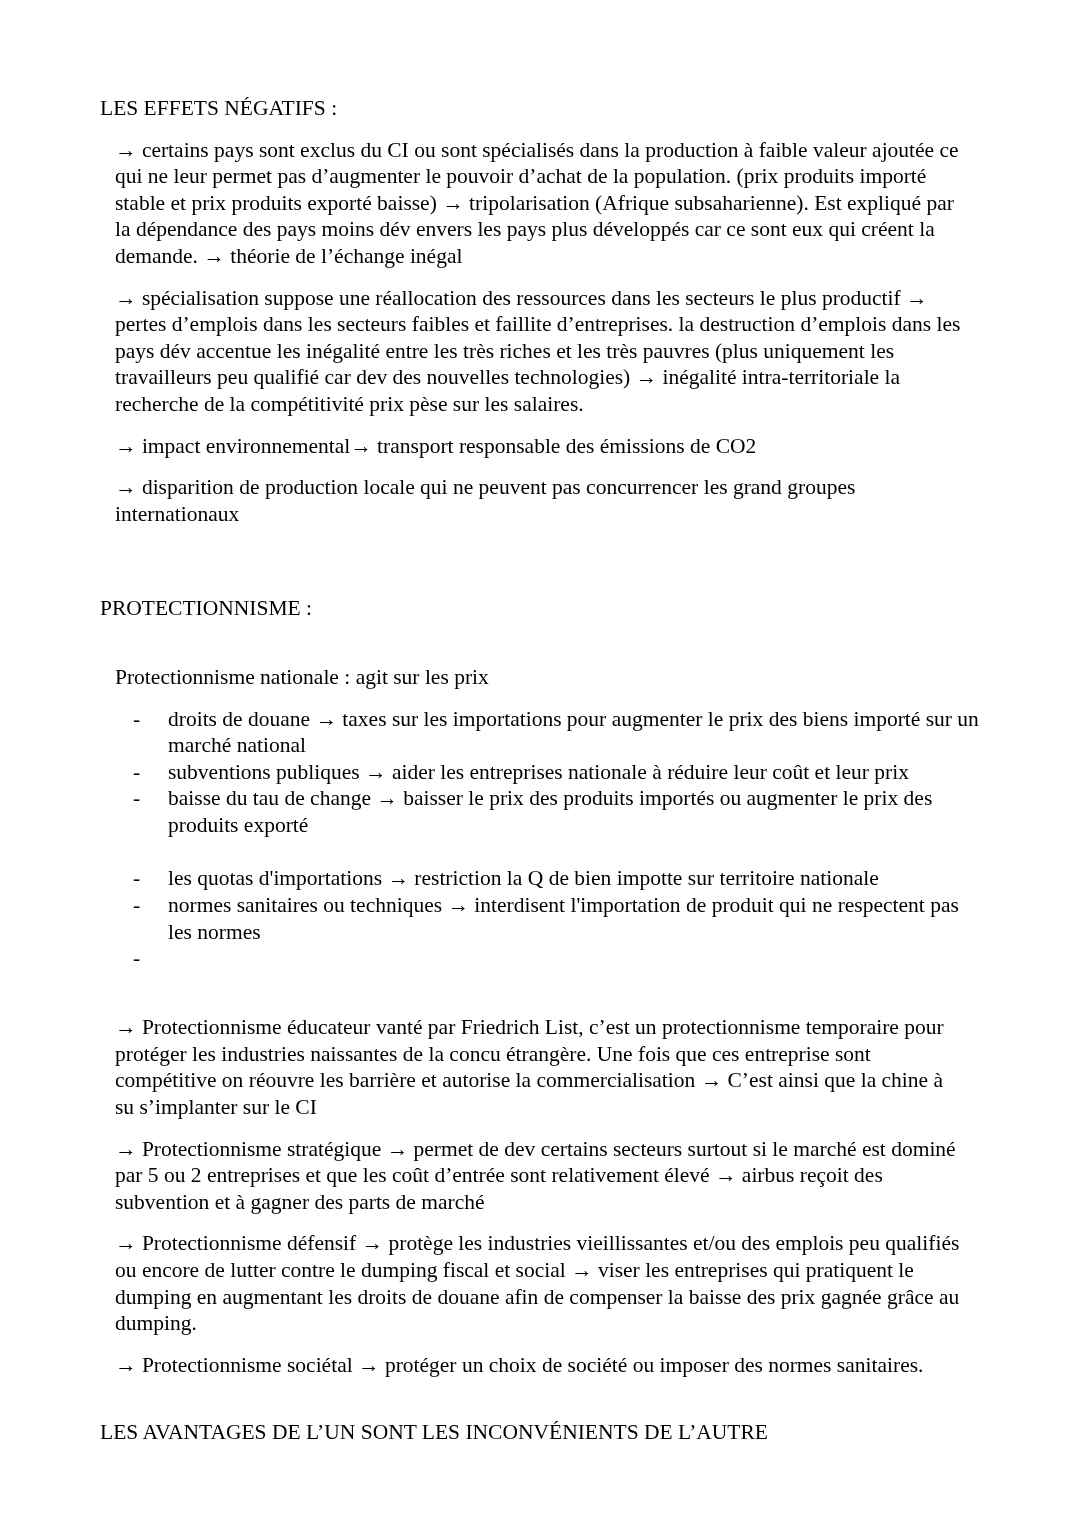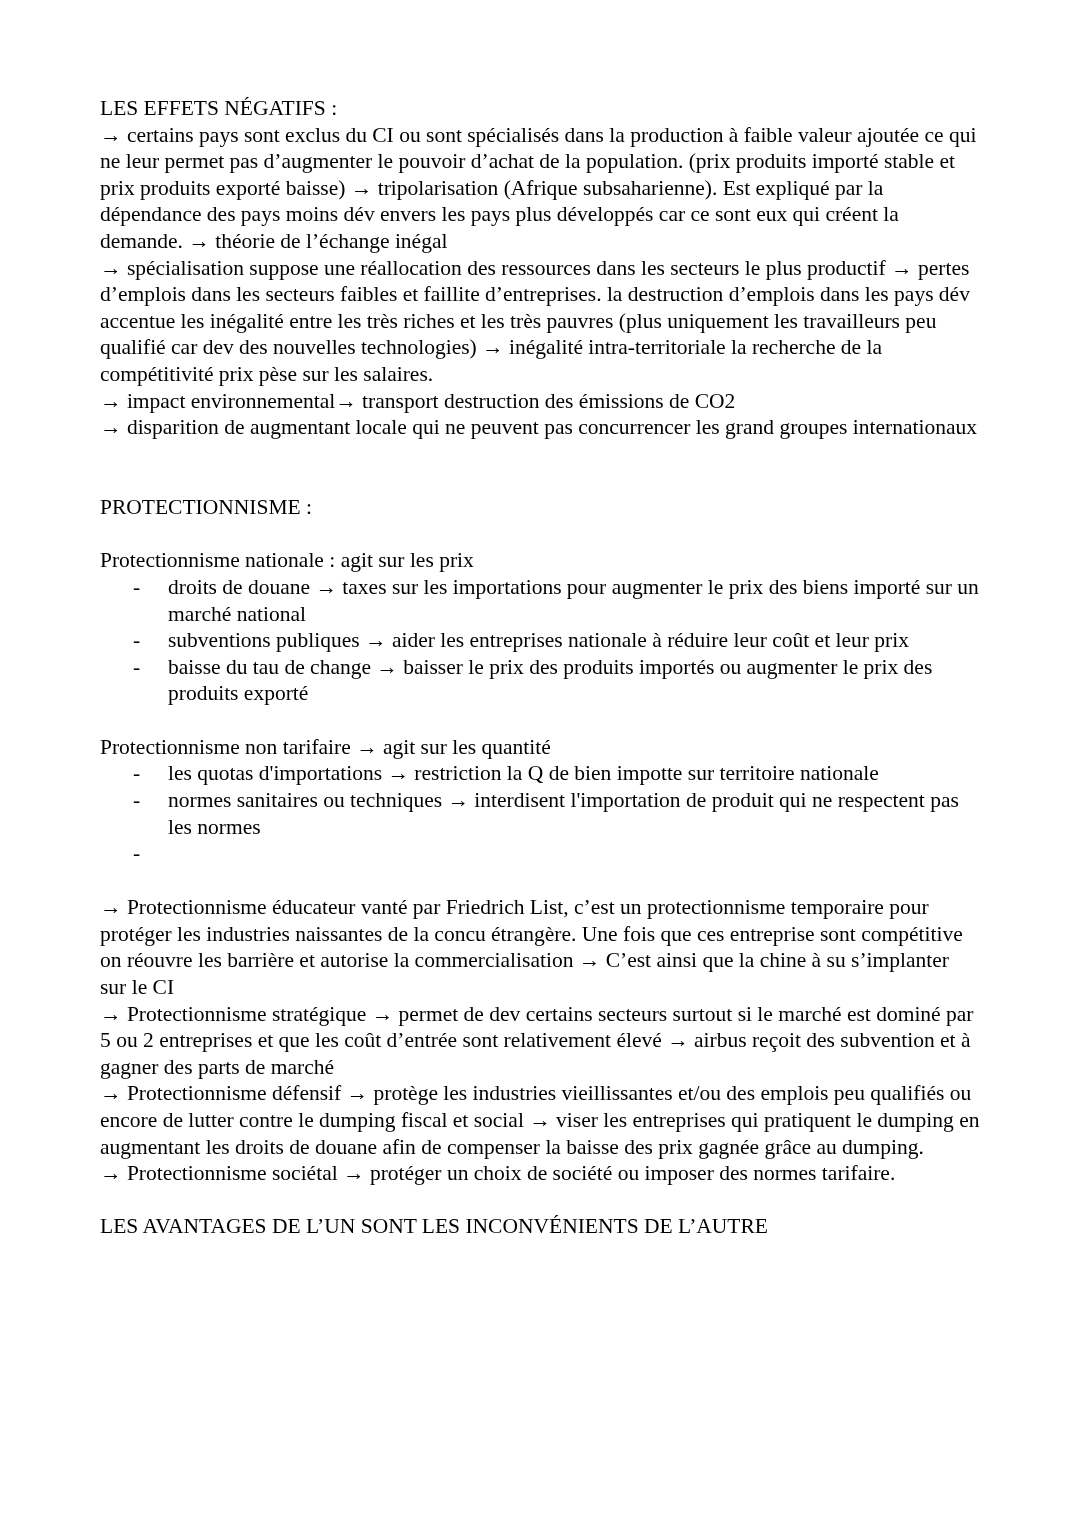--- a/index.html
+++ b/index.html
@@ -21,21 +21,21 @@
     box-sizing: border-box;
     padding: 95px 100px 0 100px;
     background: #ffffff;
   }
   .doc-body {
     width: 880px;
     font-size: 21.5px;
     line-height: 26.6px;
   }
   p.para {
-    margin: 0;
+    margin: 15px;
     padding: 0;
     text-align: left;
   }
   p.para.heading {
     margin: 0;
   }
   .spacer-sm { height: 26px; }
   .spacer-md { height: 27px; }
   .spacer-lg { height: 53px; }
   ul.bullets {
@@ -60,23 +60,23 @@
 
 <div class="page">
   <div class="doc-body">
 
     <p class="para heading">LES EFFETS NÉGATIFS :</p>
 
     <p class="para">→ certains pays sont exclus du CI ou sont spécialisés dans la production à faible valeur ajoutée ce qui ne leur permet pas d’augmenter le pouvoir d’achat de la population. (prix produits importé stable et prix produits exporté baisse) → tripolarisation  (Afrique subsaharienne). Est expliqué par la dépendance des pays moins dév envers les  pays plus développés car ce sont eux qui créent la demande. → théorie de l’échange inégal</p>
 
     <p class="para">→ spécialisation suppose une réallocation des ressources dans les secteurs le plus productif → pertes d’emplois dans les secteurs faibles et faillite d’entreprises. la destruction d’emplois dans les pays dév accentue les inégalité entre les très riches et les très pauvres (plus uniquement les travailleurs peu qualifié car dev des nouvelles technologies) → inégalité intra-territoriale la recherche de la compétitivité prix pèse sur les salaires.</p>
 
-    <p class="para">→ impact environnemental→ transport destruction des émissions de CO2</p>
+    <p class="para">→ impact environnemental→ transport responsable des émissions de CO2</p>
 
-    <p class="para">→ disparition de augmentant locale qui ne peuvent pas concurrencer les grand groupes internationaux</p>
+    <p class="para">→ disparition de production locale qui ne peuvent pas concurrencer les grand groupes internationaux</p>
 
 
     <div class="spacer-lg"></div>
 
     <p class="para heading">PROTECTIONNISME :</p>
 
     <div class="spacer-md"></div>
 
     <p class="para">Protectionnisme nationale : agit sur les prix</p>
 
@@ -90,21 +90,20 @@
         <span>subventions publiques → aider les entreprises nationale à réduire leur coût et leur prix</span>
       </li>
       <li>
         <span class="dash">-</span>
         <span>baisse du tau de change → baisser le prix des produits importés ou augmenter le prix des produits exporté</span>
       </li>
     </ul>
 
     <div class="spacer-md"></div>
 
-    <p class="para">Protectionnisme non tarifaire → agit sur les quantité</p>
 
     <ul class="bullets">
       <li>
         <span class="dash">-</span>
         <span>les quotas d'importations → restriction la Q de bien impotte sur territoire nationale</span>
       </li>
       <li>
         <span class="dash">-</span>
         <span>normes sanitaires ou techniques → interdisent l'importation de produit qui ne respectent pas les normes</span>
       </li>
@@ -117,20 +116,20 @@
 
 
     <div class="spacer-md"></div>
 
     <p class="para">→ Protectionnisme éducateur vanté par Friedrich List, c’est un protectionnisme temporaire pour protéger les industries naissantes de la concu étrangère. Une fois que ces entreprise sont compétitive on réouvre les barrière et autorise la commercialisation → C’est ainsi que la chine à su s’implanter sur le CI</p>
 
     <p class="para">→ Protectionnisme stratégique → permet de dev certains secteurs surtout si le marché est dominé par 5 ou 2 entreprises et que les coût d’entrée sont relativement élevé → airbus reçoit des subvention et à gagner des parts de marché</p>
 
     <p class="para">→ Protectionnisme défensif → protège les industries vieillissantes et/ou des emplois peu qualifiés ou encore de lutter contre le dumping fiscal et social → viser les entreprises qui pratiquent le dumping en augmentant les droits de douane afin de compenser la baisse des prix gagnée grâce au dumping.</p>
 
-    <p class="para">→ Protectionnisme sociétal → protéger un choix de société ou imposer des normes tarifaire.</p>
+    <p class="para">→ Protectionnisme sociétal → protéger un choix de société ou imposer des normes sanitaires.</p>
 
     <div class="spacer-sm"></div>
 
     <p class="para heading">LES AVANTAGES DE L’UN SONT LES INCONVÉNIENTS DE L’AUTRE</p>
 
   </div>
 </div>
 
 </body></html>

